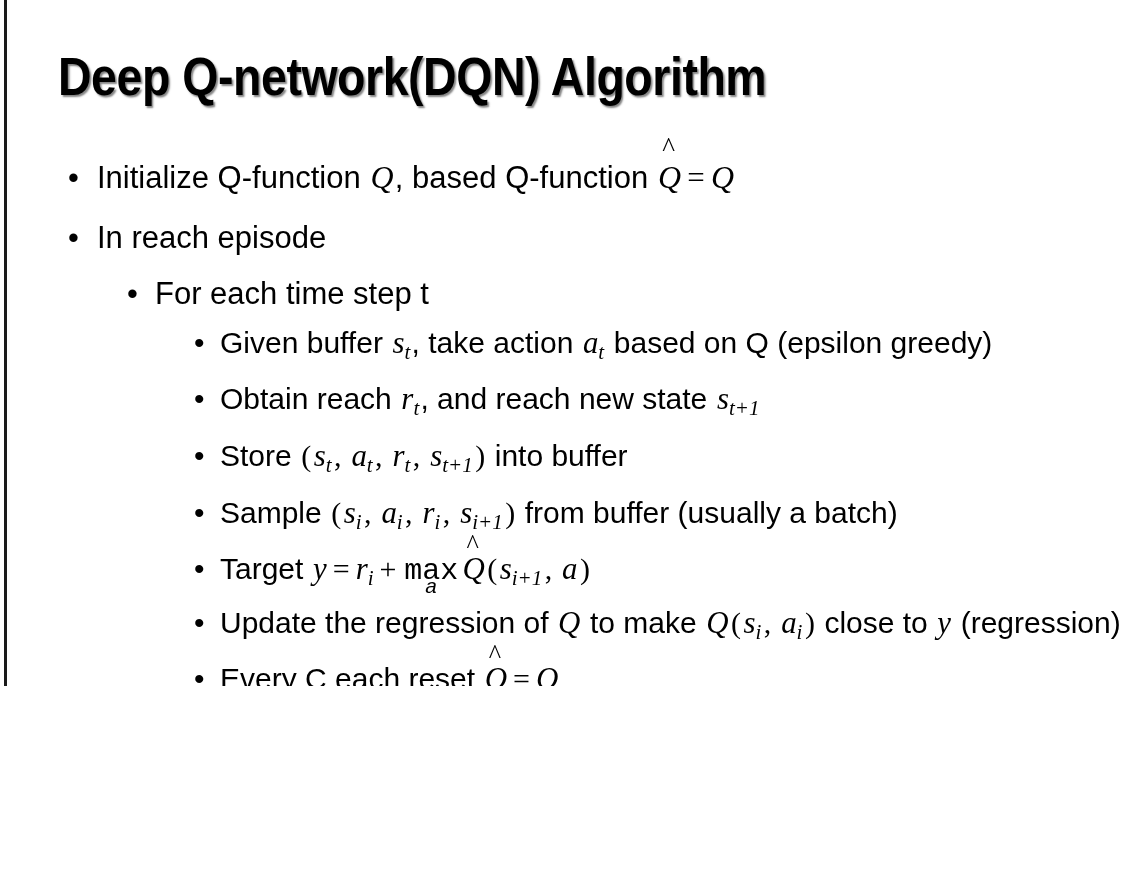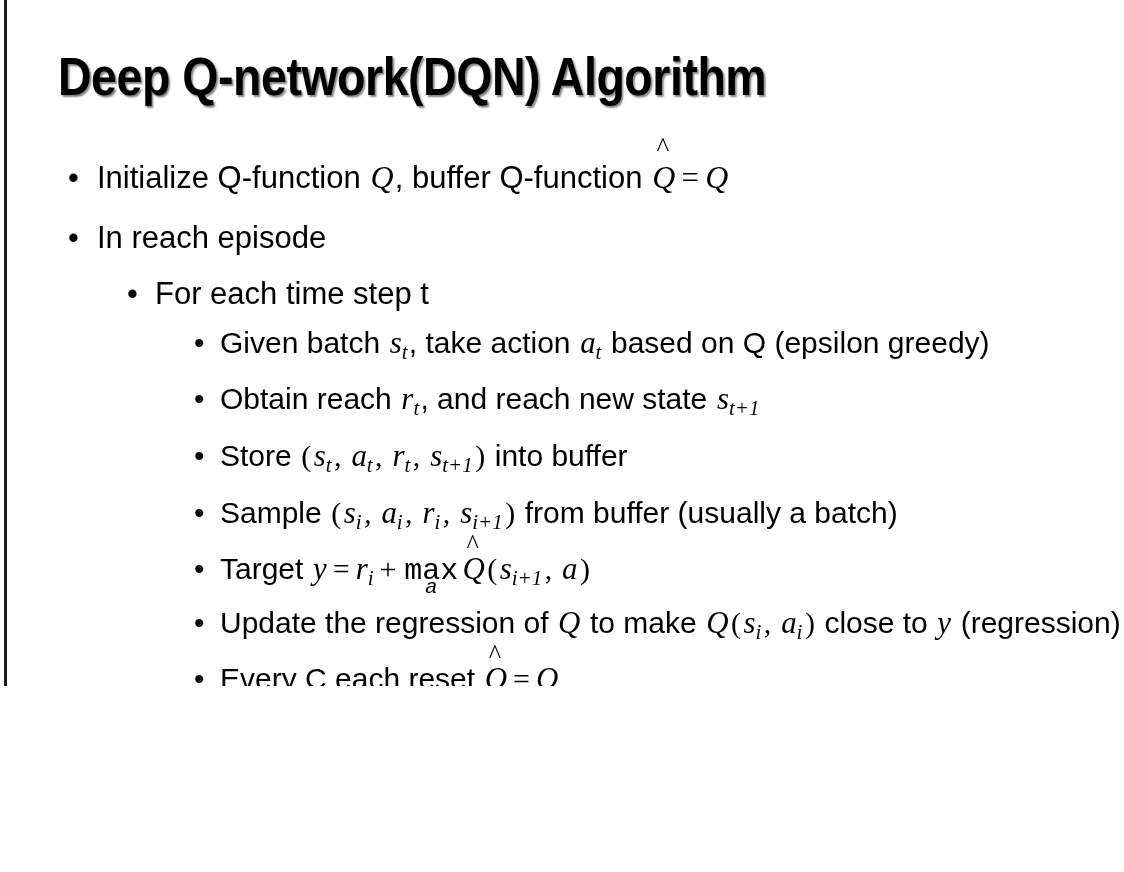--- a/index.html
+++ b/index.html
@@ -161,36 +161,36 @@
 <div class="slide">
 
   <div class="edge-stripe"></div>
 
   <div class="slide-title">Deep Q-network(DQN) Algorithm</div>
 
   <div class="body">
 
     <div class="bullet lvl1">
       <span class="dot">•</span>
-      <span class="txt"><span>Initialize Q-function </span><span class="m">Q</span><span>, buffer Q-function </span><span class="m hat"><span class="acc">^</span><span class="base">Q</span></span><span class="eq">=</span><span class="m">Q</span></span>
+      <span class="txt"><span>Initialize Q-function </span><span class="m">Q</span><span>, based Q-function </span><span class="m hat"><span class="acc">^</span><span class="base">Q</span></span><span class="eq">=</span><span class="m">Q</span></span>
     </div>
 
     <div class="bullet lvl1">
       <span class="dot">•</span>
       <span class="txt">In reach episode</span>
     </div>
 
     <div class="bullet lvl2">
       <span class="dot">•</span>
       <span class="txt">For each time step t</span>
     </div>
 
     <div class="bullet lvl3 tall">
       <span class="dot">•</span>
-      <span class="txt"><span>Given batch </span><span class="m"><span>s</span><sub>t</sub></span><span>, take action </span><span class="m"><span>a</span><sub>t</sub></span><span> based on Q (epsilon greedy)</span></span>
+      <span class="txt"><span>Given buffer </span><span class="m"><span>s</span><sub>t</sub></span><span>, take action </span><span class="m"><span>a</span><sub>t</sub></span><span> based on Q (epsilon greedy)</span></span>
     </div>
 
     <div class="bullet lvl3">
       <span class="dot">•</span>
       <span class="txt"><span>Obtain reach </span><span class="m"><span>r</span><sub>t</sub></span><span>, and reach new state </span><span class="m"><span>s</span><sub>t+1</sub></span></span>
     </div>
 
     <div class="bullet lvl3">
       <span class="dot">•</span>
       <span class="txt"><span>Store </span><span class="mu">(</span><span class="m"><span>s</span><sub>t</sub></span><span class="mu">, </span><span class="m"><span>a</span><sub>t</sub></span><span class="mu">, </span><span class="m"><span>r</span><sub>t</sub></span><span class="mu">, </span><span class="m"><span>s</span><sub>t+1</sub></span><span class="mu">)</span><span> into buffer</span></span>

